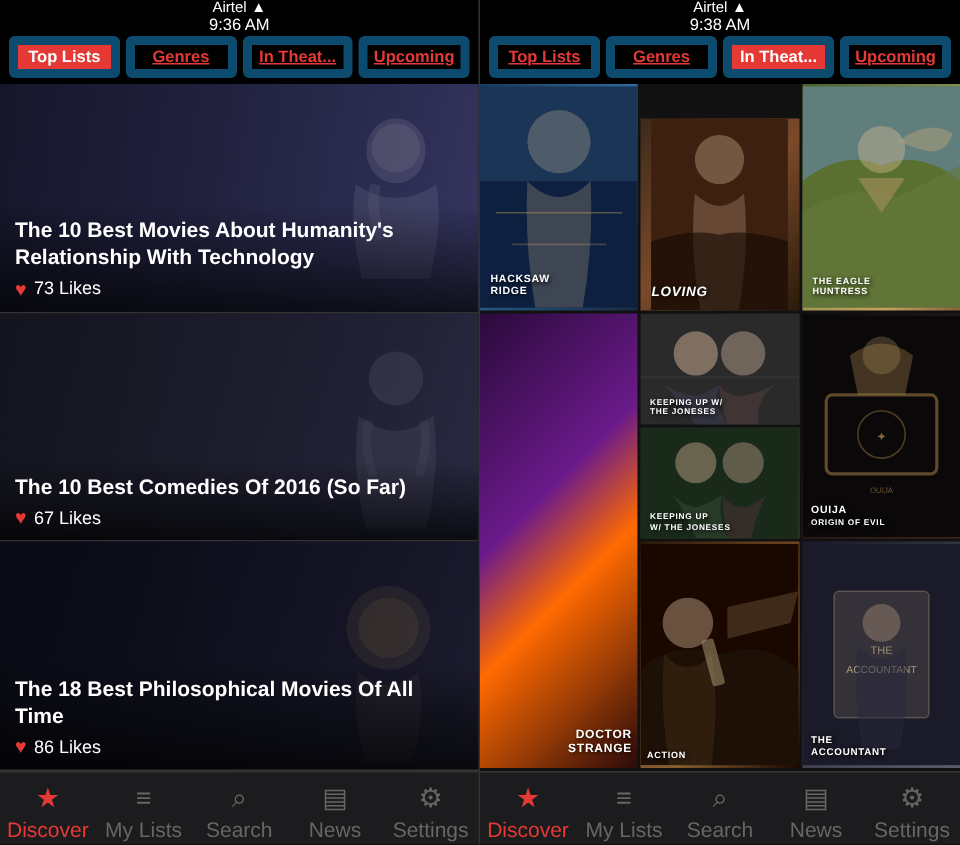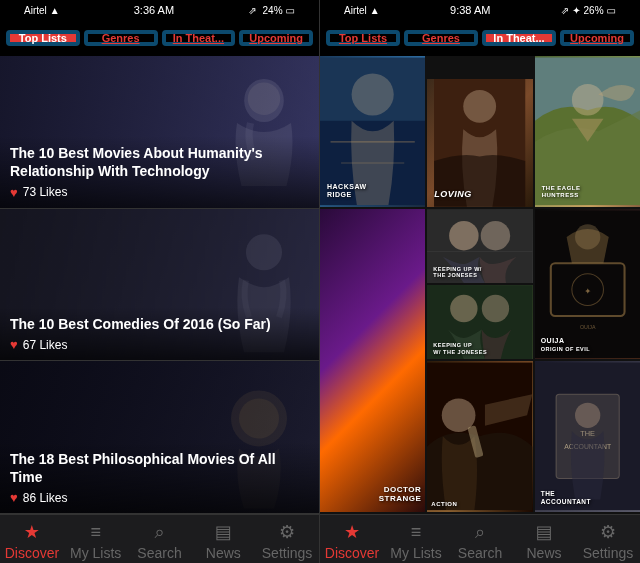--- a/index.html
+++ b/index.html
@@ -22,45 +22,46 @@
       overflow: hidden;
       border-right: 1px solid #333;
     }
 
     
     .status-bar {
       height: 20px;
       background: #000;
       display: flex;
       align-items: center;
-      justify-content: space-between;
-      padding: 0 24px;
+      justify-content: flex-start;
+      padding: 0 0;
       font-size: 10px;
       color: #fff;
       flex-shrink: 0;
+      flex-direction: column;
     }
     .status-left { display: flex; align-items: center; gap: 3px; }
     .status-center { font-size: 11px; font-weight: 500; }
     .status-right { display: flex; align-items: center; gap: 3px; }
 
     
     .nav-tabs {
       height: 36px;
       background: #000;
       display: flex;
       align-items: center;
       padding: 4px 6px;
       gap: 4px;
       flex-shrink: 0;
     }
     .nav-tab {
       flex: 1;
-      height: 16px;
+      height: 28px;
       border-radius: 4px;
-      border: 4px solid #0c4a6e;
+      border: 6px solid #0c4a6e;
       display: flex;
       align-items: center;
       justify-content: center;
       font-size: 11px;
       font-weight: 600;
       color: #fff;
       cursor: pointer;
     }
     .nav-tab.active {
       background: #e53935;
@@ -259,21 +260,21 @@
 </head>
 <body>
 
 <div class="phone-panel">
 
   <div class="status-bar">
     <div class="status-left">
       <span>Airtel</span>
       <span>▲</span>
     </div>
-    <div class="status-center">3:36 AM</div>
+    <div class="status-center">9:36 AM</div>
     <div class="status-right">
       <span>⇗</span>
       <span></span>
       <span>24%</span>
       <span>▭</span>
     </div>
   </div>
 
   <div class="nav-tabs">
     <div class="nav-tab active">Top Lists</div>

